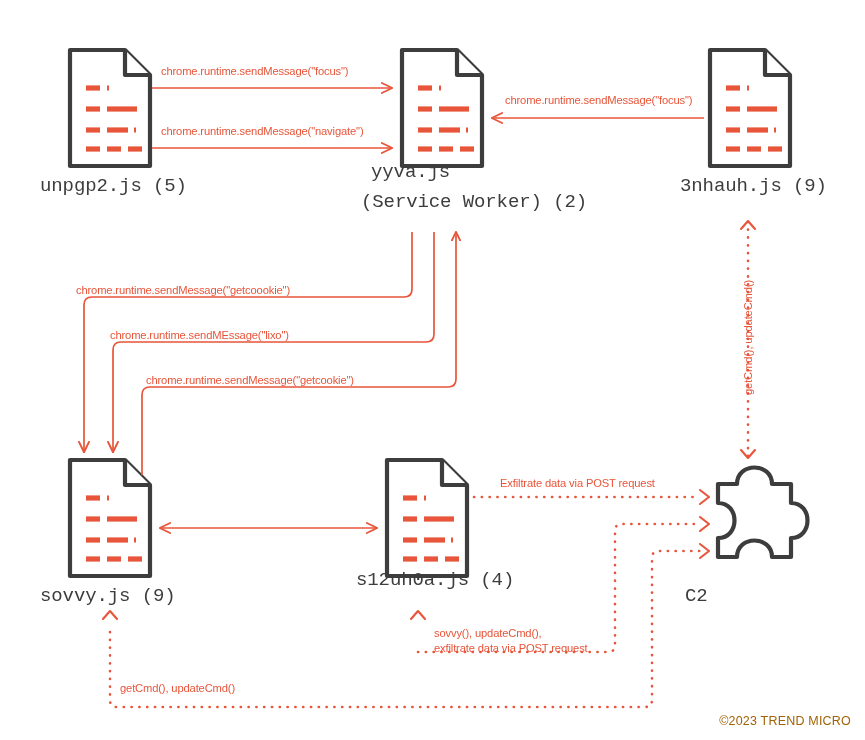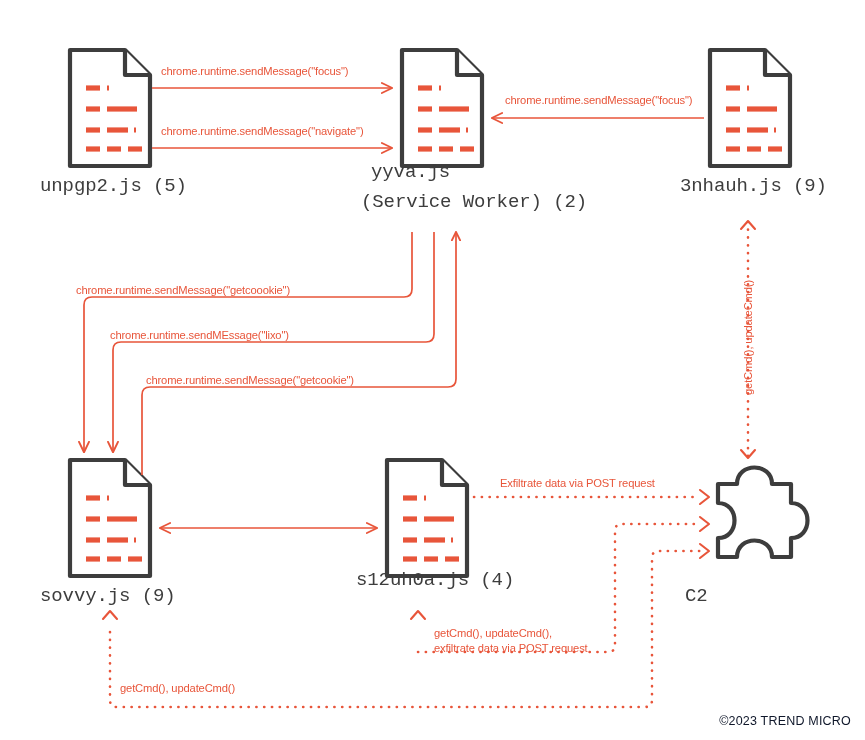--- a/index.html
+++ b/index.html
@@ -31,21 +31,21 @@
     letter-spacing:-0.15px;
     white-space:pre;
   }
   .edge-label.vertical{
     transform-origin:0 0;
     transform:rotate(-90deg);
   }
   .copyright{
     position:absolute;
     right:14px;bottom:12px;
-    color:#0f172a;
+    color:#a16207;
     font-size:12.5px;
     letter-spacing:0.2px;
     white-space:pre;
     margin-top:17px;
   }
 </style>
 </head>
 <body>
 
 <div id="stage">
@@ -175,20 +175,20 @@
   <div class="edge-label" style="left:76px;top:283px;">chrome.runtime.sendMessage("getcoookie")</div>
 
   <div class="edge-label" style="left:110px;top:328px;">chrome.runtime.sendMEssage("lixo")</div>
 
   <div class="edge-label" style="left:146px;top:373px;">chrome.runtime.sendMessage("getcookie")</div>
 
   <div class="edge-label" style="left:500px;top:476px;">Exfiltrate data via POST request</div>
 
   <div class="edge-label vertical" style="left:741px;top:395px;">getCmd(), updateCmd()</div>
 
-  <div class="edge-label" style="left:434px;top:626px;">getCmd(), updateCmd(),</div>
+  <div class="edge-label" style="left:434px;top:626px;">sovvy(), updateCmd(),</div>
   <div class="edge-label" style="left:434px;top:641px;">exfiltrate data via POST request</div>
 
   <div class="edge-label" style="left:120px;top:681px;">getCmd(), updateCmd()</div>
 
   <div class="copyright">©2023 TREND MICRO</div>
 
 </div>
 
 </body></html>

